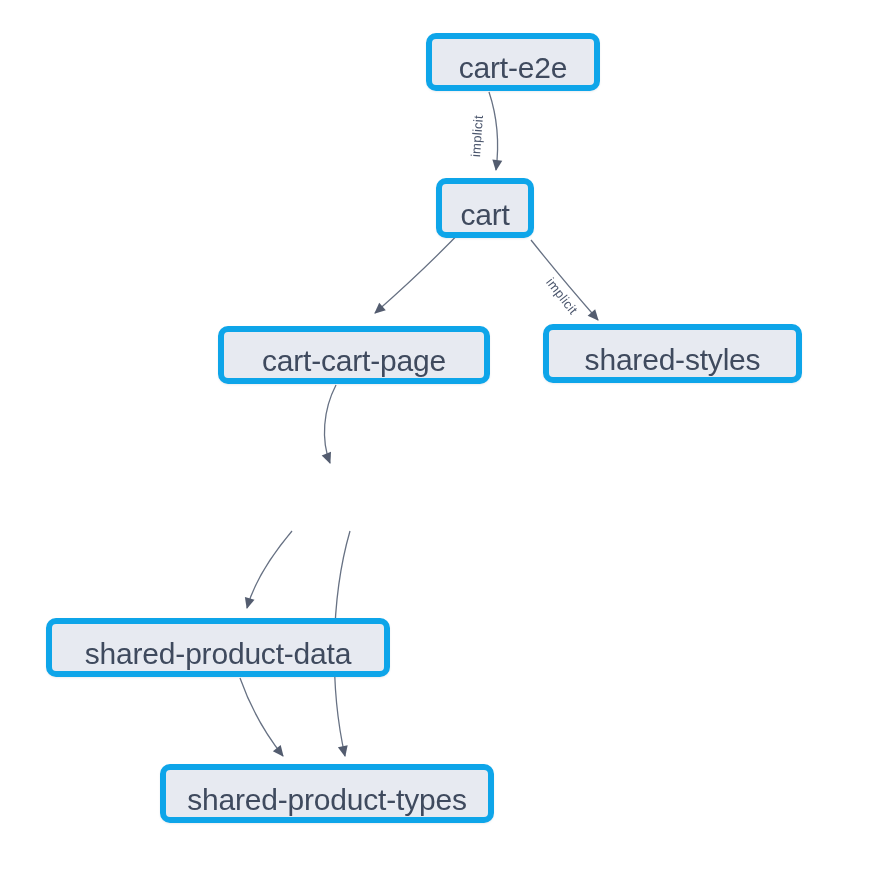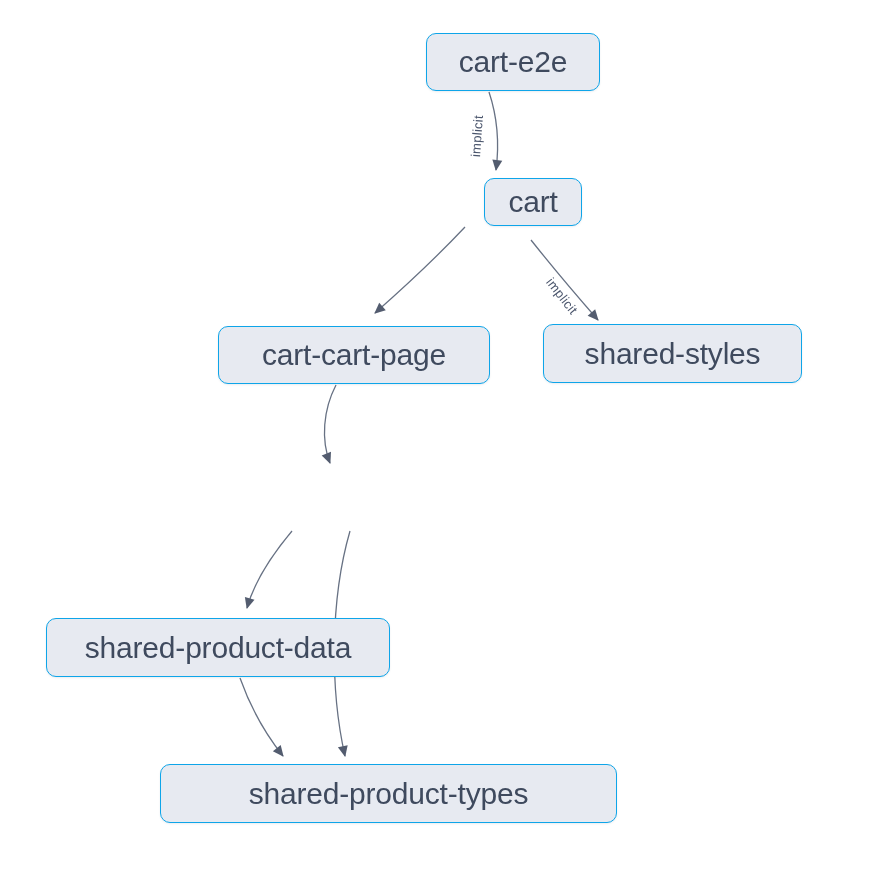--- a/index.html
+++ b/index.html
@@ -34,24 +34,24 @@
     letter-spacing: 0.3px;
     color: #4a556c;
     white-space: nowrap;
     transform: translate(-50%, -50%) rotate(var(--rot, 0deg));
     transform-origin: center center;
   }
   .node {
     position: absolute;
     z-index: 2;
     display: flex;
-    align-items: center;
+    align-items: flex-end;
     justify-content: center;
     background: #e7eaf1;
-    border: 1px solid #0ea5e9;
+    border: 6px solid #0ea5e9;
     border-radius: 10px;
     box-shadow: 0 1px 2px rgba(90, 105, 135, 0.12);
     box-sizing: border-box;
     cursor: pointer;
   }
   .node-label {
     font-size: 30px;
     color: #3f4a5e;
     letter-spacing: -0.2px;
     white-space: nowrap;
@@ -77,34 +77,34 @@
     <path class="edge" d="M 240,678 C 251,709 267,736 283,756" marker-end="url(#arrow)"></path>
   </svg>
 
   <div class="edge-label" style="left:477px; top:136px; --rot:-86deg">implicit</div>
   <div class="edge-label" style="left:562px; top:296px; --rot:52deg">implicit</div>
 
   <div class="node" style="left:426px; top:33px; width:174px; height:58px">
     <span class="node-label">cart-e2e</span>
   </div>
 
-  <div class="node" style="left:484px; top:178px; width:98px; height:48px">
+  <div class="node" style="left:436px; top:178px; width:98px; height:60px">
     <span class="node-label">cart</span>
   </div>
 
   <div class="node" style="left:543px; top:324px; width:259px; height:59px">
     <span class="node-label">shared-styles</span>
   </div>
 
   <div class="node" style="left:218px; top:326px; width:272px; height:58px">
     <span class="node-label">cart-cart-page</span>
   </div>
 
 
   <div class="node" style="left:46px; top:618px; width:344px; height:59px">
     <span class="node-label">shared-product-data</span>
   </div>
 
-  <div class="node" style="left:160px; top:764px; width:457px; height:59px">
+  <div class="node" style="left:160px; top:764px; width:334px; height:59px">
     <span class="node-label">shared-product-types</span>
   </div>
 
 </div>
 
 </body></html>

